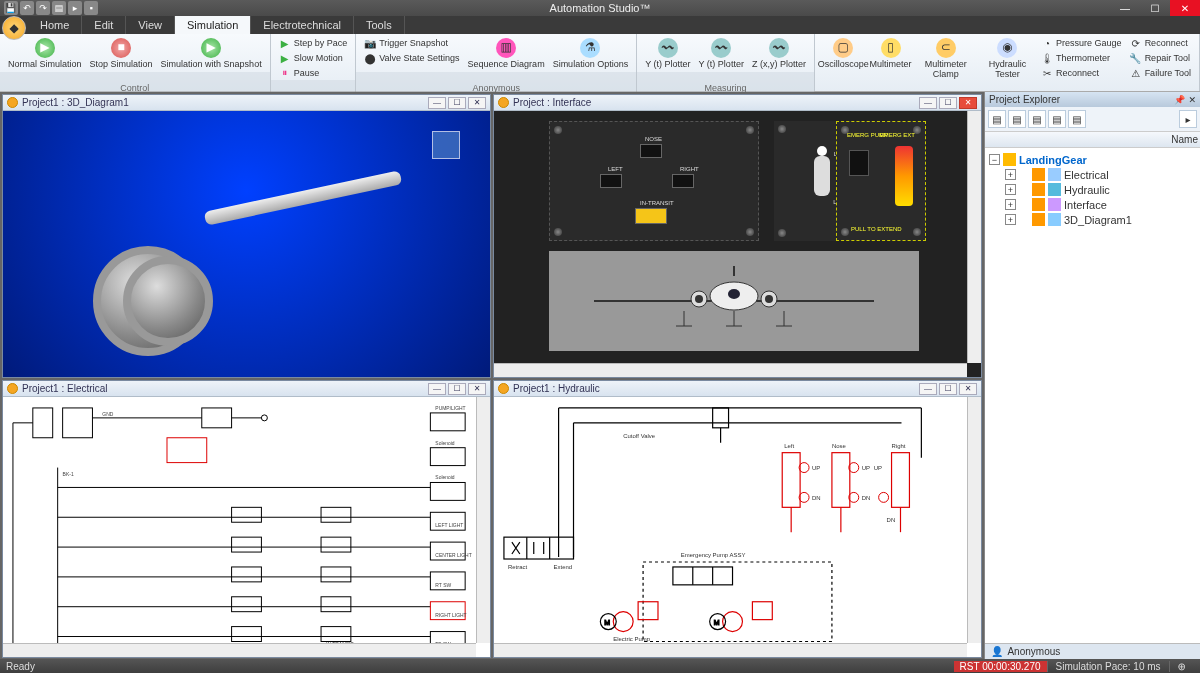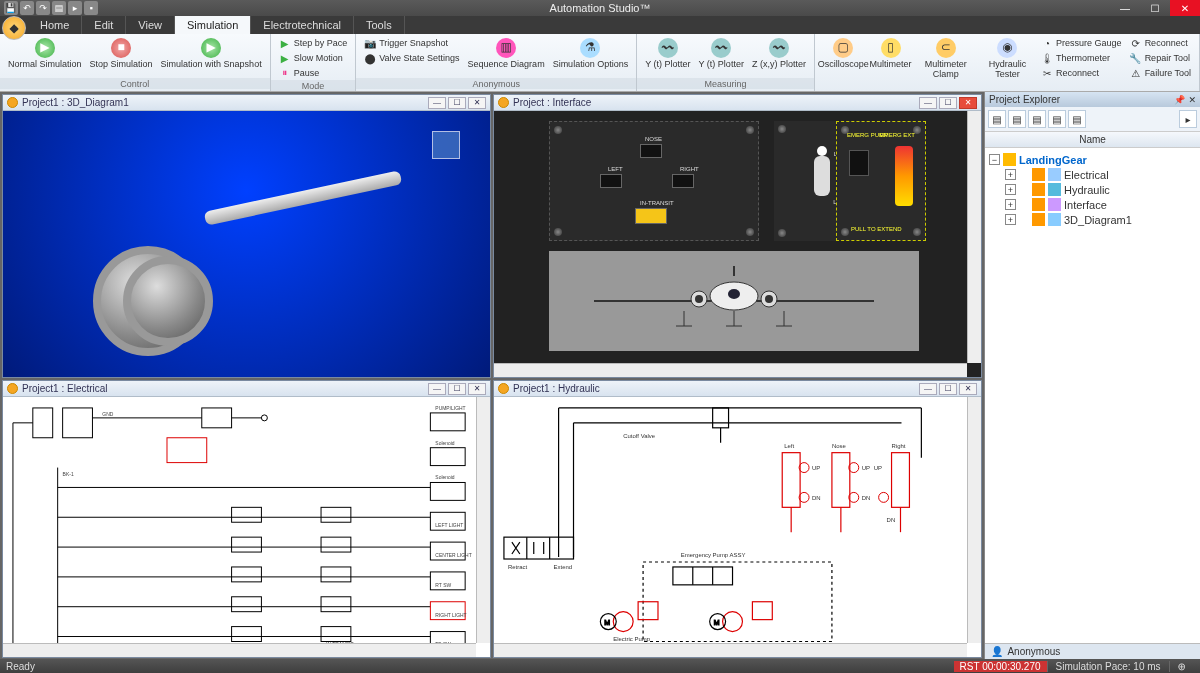--- a/index.html
+++ b/index.html
@@ -17,21 +17,21 @@
 
 .menu-bar { height:18px; background:#3a3a3a; display:flex; align-items:stretch; padding-left:28px; }
 .menu-tab { padding:2px 12px; color:#ddd; font-size:11px; display:flex;align-items:center; border-right:1px solid #555; }
 .menu-tab.active { background:#f5f8fb; color:#222; }
 .app-logo { position:absolute; left:2px; top:16px; width:24px; height:24px; background:radial-gradient(circle,#ffd77a,#f5a623); border-radius:50%; z-index:5; border:1px solid #bbb; display:flex;align-items:center;justify-content:center;font-size:12px;}
 
 
 .ribbon { height:58px; background:linear-gradient(#f7fafd,#e6edf4); border-bottom:1px solid #aaa; display:flex; }
 .ribbon-group { border-right:1px solid #c0c8d0; padding:2px 6px 2px 6px; display:flex; flex-direction:column; }
 .rg-body { flex:1; display:flex; align-items:flex-start; gap:4px; }
-.rg-label { font-size:9px; color:#666; text-align:center; padding-top:1px; background:rgba(200,210,220,0.4); margin:0 -6px; }
+.rg-label { font-size:9px; color:#666; text-align:center; padding-top:11px; background:rgba(200,210,220,0.4); margin:0 -6px; }
 .rbtn { display:flex; flex-direction:column; align-items:center; justify-content:center; min-width:42px; padding:2px; font-size:9px; text-align:center; line-height:1.1; gap:2px;}
 .rbtn-icon { width:20px; height:20px; border-radius:50%; display:flex;align-items:center;justify-content:center;font-size:12px; }
 .ico-green{background:radial-gradient(#a8e6a8,#3cb043);color:#fff;}
 .ico-red{background:radial-gradient(#f2a8a8,#d9534f);color:#fff;}
 .ico-blue{background:#9cc;}
 .rrow { display:flex;flex-direction:column;gap:1px; }
 .mini { font-size:9px; display:flex;align-items:center;gap:3px; padding:1px 2px; white-space:nowrap;}
 .mini .mi{width:12px;height:12px;display:inline-flex;align-items:center;justify-content:center;font-size:10px;}
 
 
@@ -70,21 +70,21 @@
 
 .schem{background:#fff;}
 .schem svg{width:100%;height:100%;}
 
 
 .explorer { width:216px; background:#e9eef4; border-left:1px solid #888; display:flex;flex-direction:column;}
 .exp-header{background:linear-gradient(#d6e4f2,#b8c9dc);padding:2px 4px;font-size:10px;display:flex;align-items:center;}
 .exp-header .pin{margin-left:auto;font-size:9px;}
 .exp-tools{background:#eef3f9;padding:3px;display:flex;gap:2px;border-bottom:1px solid #ccc;}
 .et-btn{width:18px;height:18px;border:1px solid #bcd;background:#fff;font-size:10px;display:flex;align-items:center;justify-content:center;}
-.exp-colhead{background:linear-gradient(#f5f8fc,#dde6f0);padding:2px;text-align:center;font-size:10px;border-bottom:1px solid #ccc;}
+.exp-colhead{background:linear-gradient(#f5f8fc,#dde6f0);padding:2px;text-align:right;font-size:10px;border-bottom:1px solid #ccc;}
 .tree{flex:1;background:#fff;padding:4px;font-size:11px;}
 .tree-row{display:flex;align-items:center;gap:3px;padding:1px 0;}
 .tw{width:11px;height:11px;border:1px solid #888;font-size:9px;display:flex;align-items:center;justify-content:center;background:#fff;}
 .tic{width:13px;height:13px;display:inline-block;}
 .bold{font-weight:bold;color:#06c;}
 
 
 .status-bar { position:absolute; bottom:0; left:0; right:0; height:14px; background:linear-gradient(#555,#3e3e3e); color:#ddd; font-size:10px; display:flex; align-items:center; padding:0 6px; }
 .sb-sec{padding:0 8px;border-left:1px solid #666;}
 .sb-rst{background:#c33;color:#fff;padding:0 6px;}

